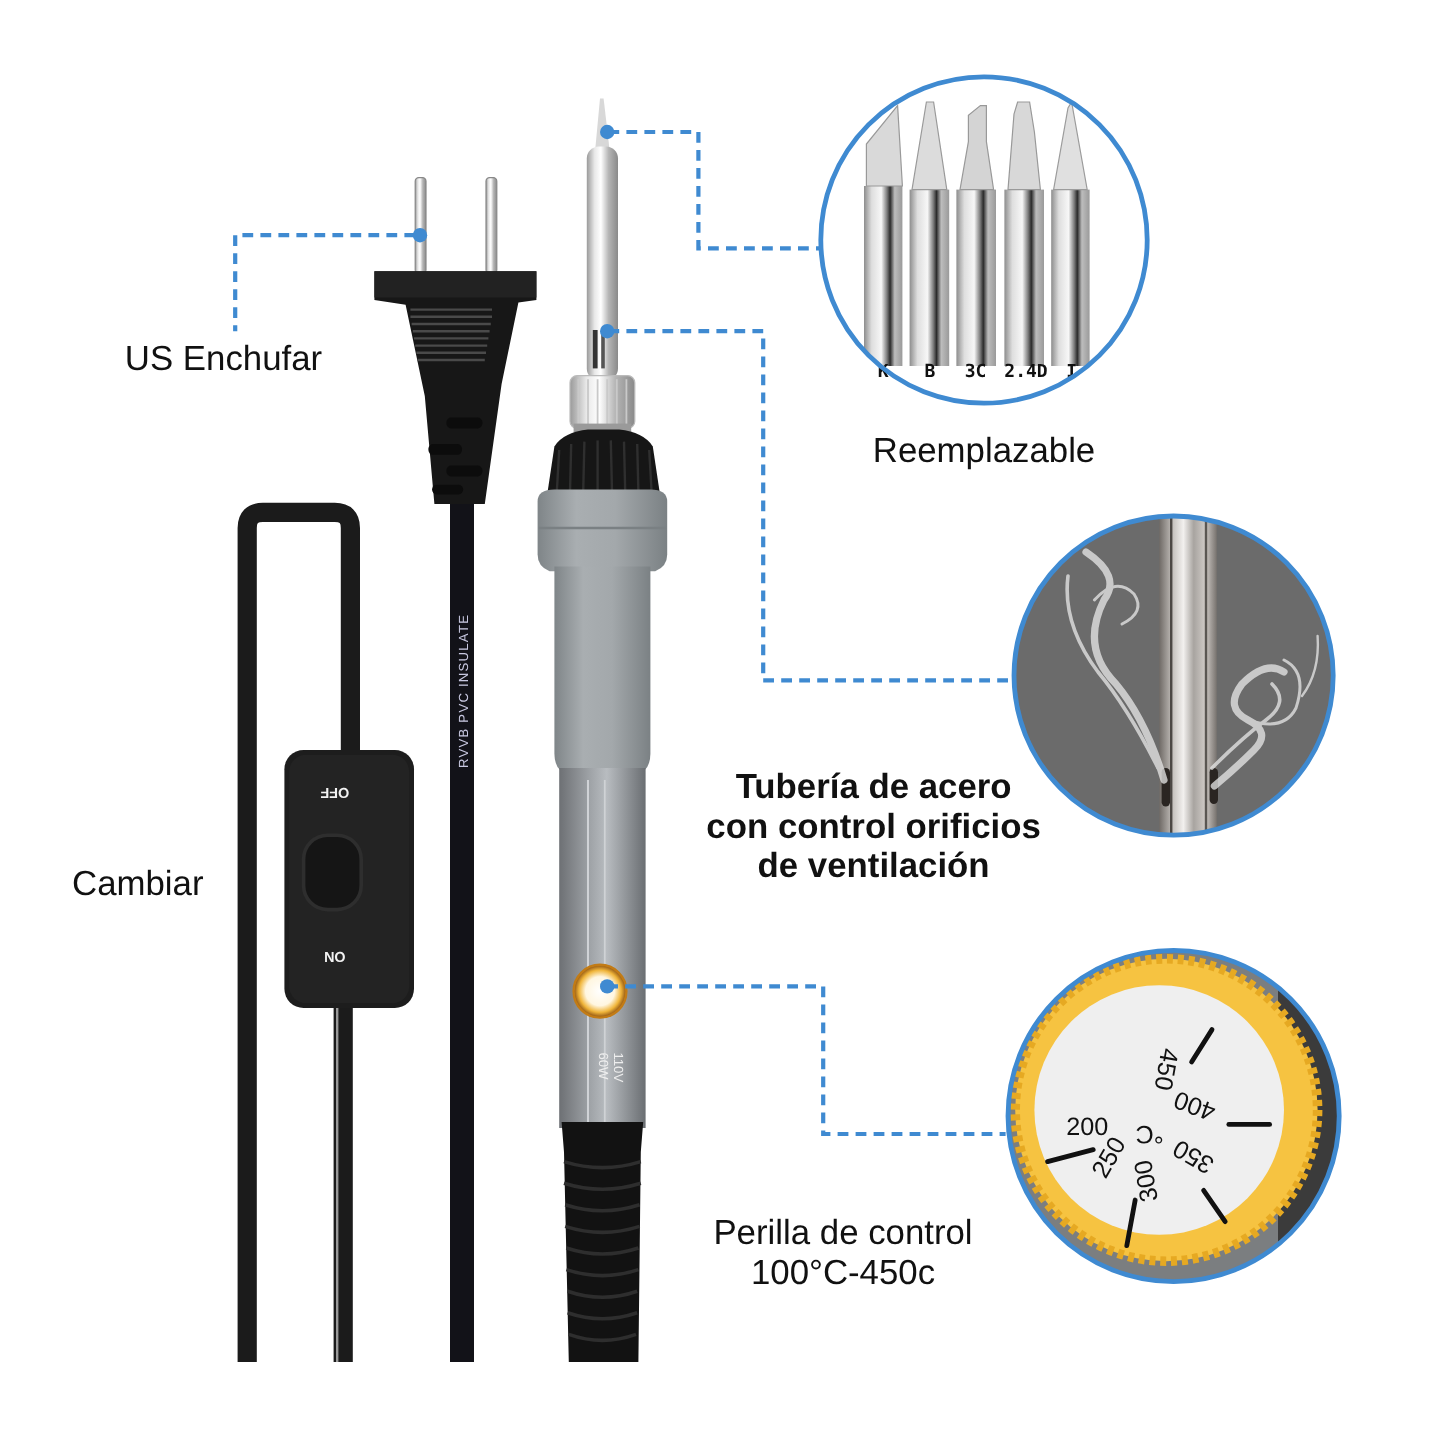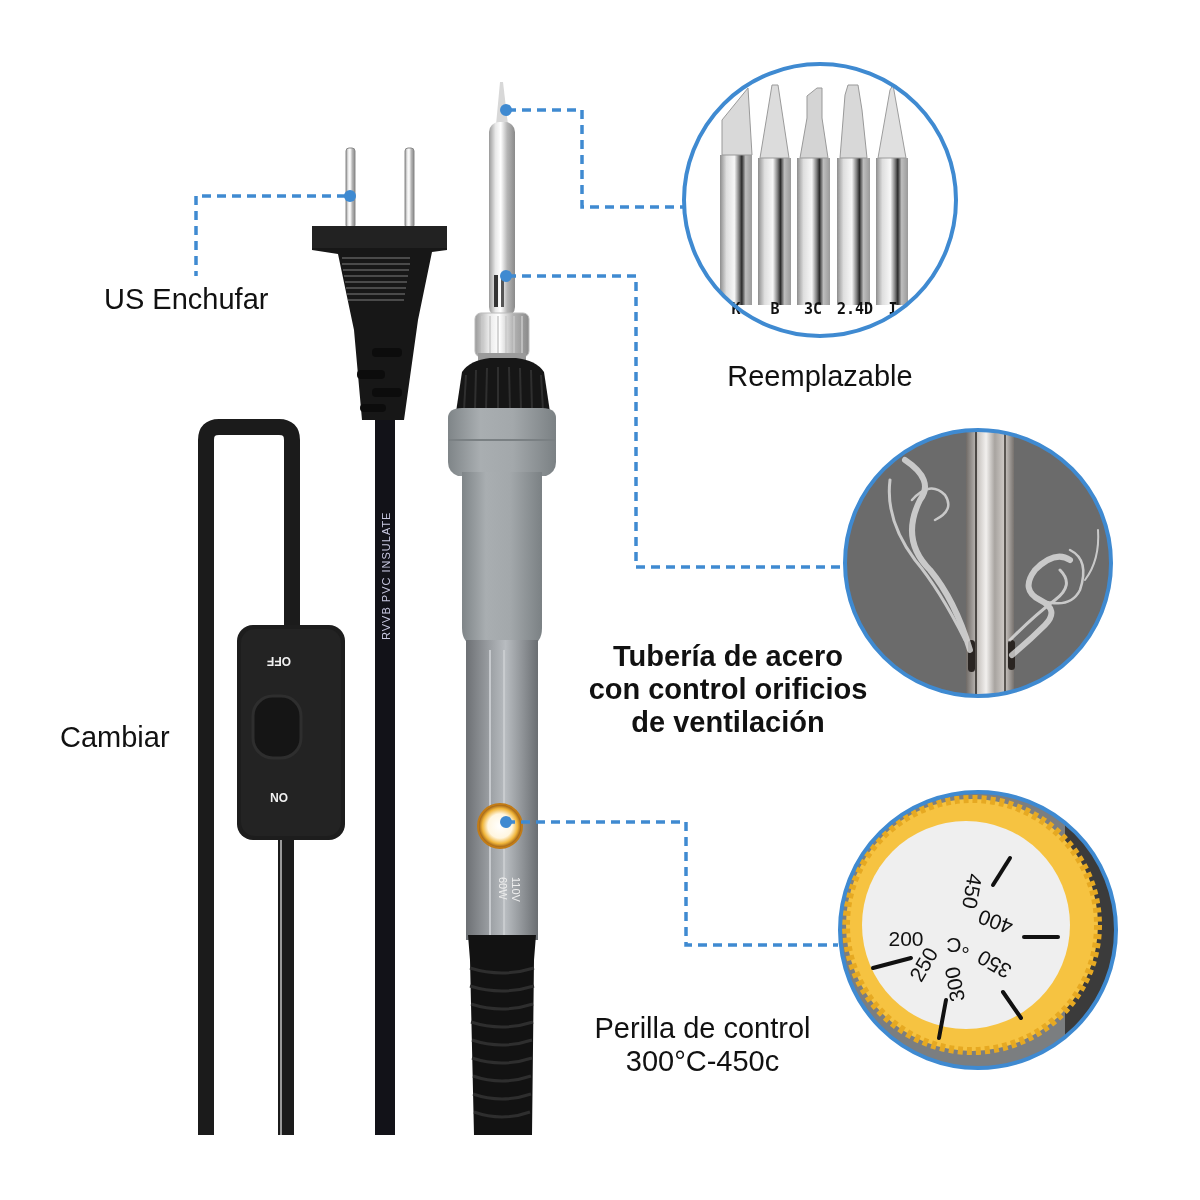--- a/index.html
+++ b/index.html
@@ -281,16 +281,16 @@
   <div class="label" style="left:578px; top:640px; width:300px;font-weight:bold;">
     <div>Tubería de acero</div>
     <div>con control orificios</div>
     <div>de ventilación</div>
   </div>
 
   <div class="label left" style="left:60px; top:721px;text-align:center;">Cambiar</div>
 
   <div class="label" style="left:565px; top:1012px; width:275px;">
     <div>Perilla de control</div>
-    <div>300°C-450c</div>
+    <div>100°C-450c</div>
   </div>
 
 </div>
 
 </body></html>

